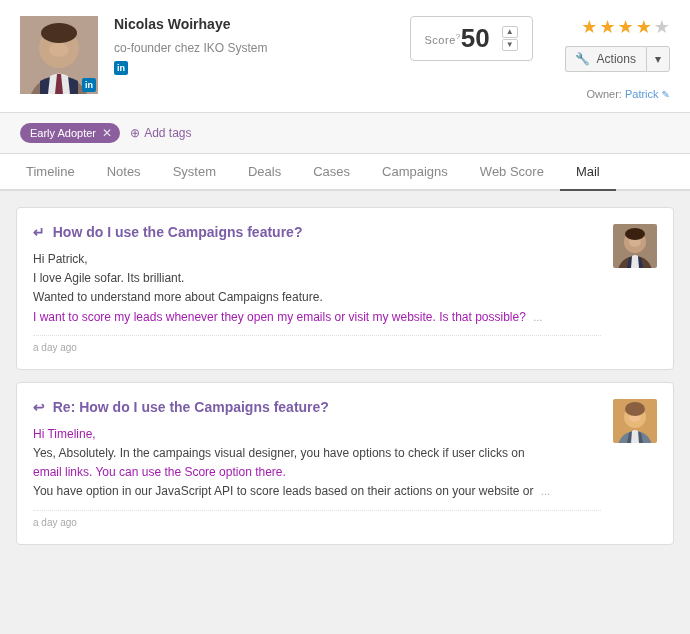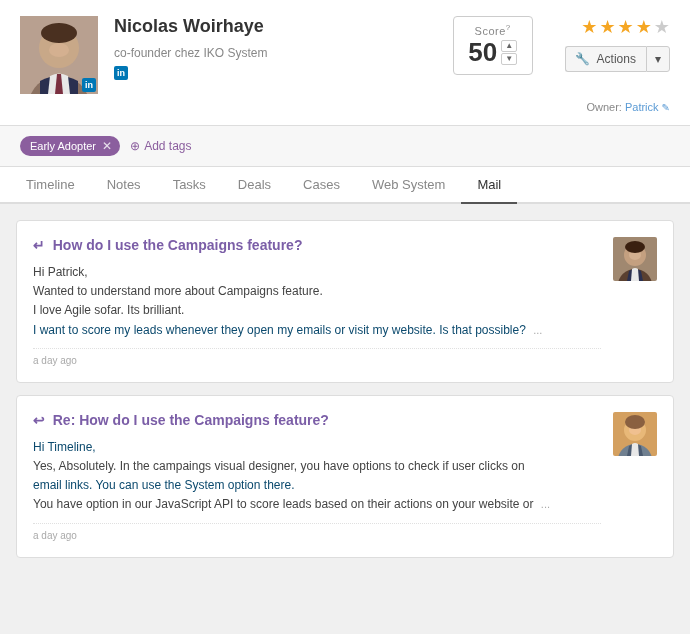--- a/index.html
+++ b/index.html
@@ -54,21 +54,21 @@
     
     .person-svg {
       width: 78px;
       height: 78px;
     }
 
     .profile-info {
       flex: 1;
     }
     .profile-name {
-      font-size: 18px;
+      font-size: 14px;
       font-weight: bold;
       color: #333;
       line-height: 1.2;
     }
     .profile-title {
       font-size: 12px;
       color: #888;
       margin-top: 8px;
     }
     .linkedin-icon {
@@ -83,38 +83,38 @@
       text-align: center;
       border-radius: 2px;
       margin-top: 6px;
     }
 
     .score-box {
       border: 1px solid #ccc;
       border-radius: 4px;
       padding: 6px 14px;
       display: flex;
-      flex-direction: column;
+      flex-direction: row;
       align-items: center;
       margin-right: 16px;
       background: #fff;
       min-width: 80px;
     }
     .score-label {
       font-size: 11px;
       color: #888;
       letter-spacing: 0.5px;
     }
     .score-label sup {
       font-size: 8px;
     }
     .score-value-row {
       display: flex;
       align-items: center;
-      gap: 4px;
+      gap: 12px;
     }
     .score-number {
       font-size: 26px;
       font-weight: bold;
       color: #333;
     }
     .score-arrows {
       display: flex;
       flex-direction: column;
       gap: 1px;
@@ -180,21 +180,21 @@
       font-size: 12px;
       cursor: pointer;
       border-radius: 0 3px 3px 0;
       color: #555;
     }
 
     .owner-row {
       font-size: 11px;
       color: #888;
       text-align: right;
-      margin-top: 21px;
+      margin-top: 8px;
     }
     .owner-link {
       color: #5b9bd5;
       cursor: pointer;
       text-decoration: none;
     }
     .edit-icon {
       color: #5b9bd5;
       font-size: 10px;
     }
@@ -287,21 +287,21 @@
     .email-subject .reply-icon {
       color: #7b5ea7;
       font-size: 14px;
     }
     .email-text {
       font-size: 12px;
       color: #444;
       line-height: 1.6;
     }
     .email-text .highlight {
-      color: #0c4a6e;
+      color: #a21caf;
     }
     .email-time {
       font-size: 10px;
       color: #aaa;
       margin-top: 8px;
       border-top: 1px dotted #e0e0e0;
       padding-top: 6px;
     }
     .email-avatar {
       flex-shrink: 0;
@@ -394,39 +394,40 @@
   </div>
   <div class="add-tag">
     <span>⊕</span>
     <span>Add tags</span>
   </div>
 </div>
 
 <div class="nav-tabs">
   <div class="nav-tab">Timeline</div>
   <div class="nav-tab">Notes</div>
-  <div class="nav-tab">Tasks</div>
+  <div class="nav-tab">System</div>
   <div class="nav-tab">Deals</div>
   <div class="nav-tab">Cases</div>
-  <div class="nav-tab">Web System</div>
+  <div class="nav-tab">Campaigns</div>
+  <div class="nav-tab">Web Score</div>
   <div class="nav-tab active">Mail</div>
 </div>
 
 <div class="main-content">
 
   <div class="email-card">
     <div class="email-body">
       <div class="email-subject">
         <span class="reply-icon">↵</span>
         <span>How do I use the Campaigns feature?</span>
       </div>
       <div class="email-text">
         <div>Hi Patrick,</div>
+        <div>I love Agile sofar. Its brilliant.</div>
         <div>Wanted to understand more about Campaigns feature.</div>
-        <div>I love Agile sofar. Its brilliant.</div>
         <div>
           <span class="highlight">I want to score my leads whenever they open my emails or visit my website. Is that possible?</span>
           <span class="more-link">...</span>
         </div>
       </div>
       <div class="email-time">a day ago</div>
     </div>
     <div class="email-avatar">
       <svg width="44" height="44" viewBox="0 0 44 44" xmlns="http://www.w3.org/2000/svg">
         <rect width="44" height="44" fill="#a08870"></rect>
@@ -442,21 +443,21 @@
 
   <div class="email-card">
     <div class="email-body">
       <div class="email-subject">
         <span class="reply-icon">↩</span>
         <span>Re: How do I use the Campaigns feature?</span>
       </div>
       <div class="email-text">
         <div><span class="highlight">Hi Timeline,</span></div>
         <div>Yes, Absolutely. In the campaings visual designer, you have options to check if user clicks on</div>
-        <div><span class="highlight">email links. You can use the System option there.</span></div>
+        <div><span class="highlight">email links. You can use the Score option there.</span></div>
         <div>
           You have option in our JavaScript API to score leads based on their actions on your website or
           <span class="more-link">...</span>
         </div>
       </div>
       <div class="email-time">a day ago</div>
     </div>
     <div class="email-avatar">
       <svg width="44" height="44" viewBox="0 0 44 44" xmlns="http://www.w3.org/2000/svg">
         <rect width="44" height="44" fill="#d4a060"></rect>

